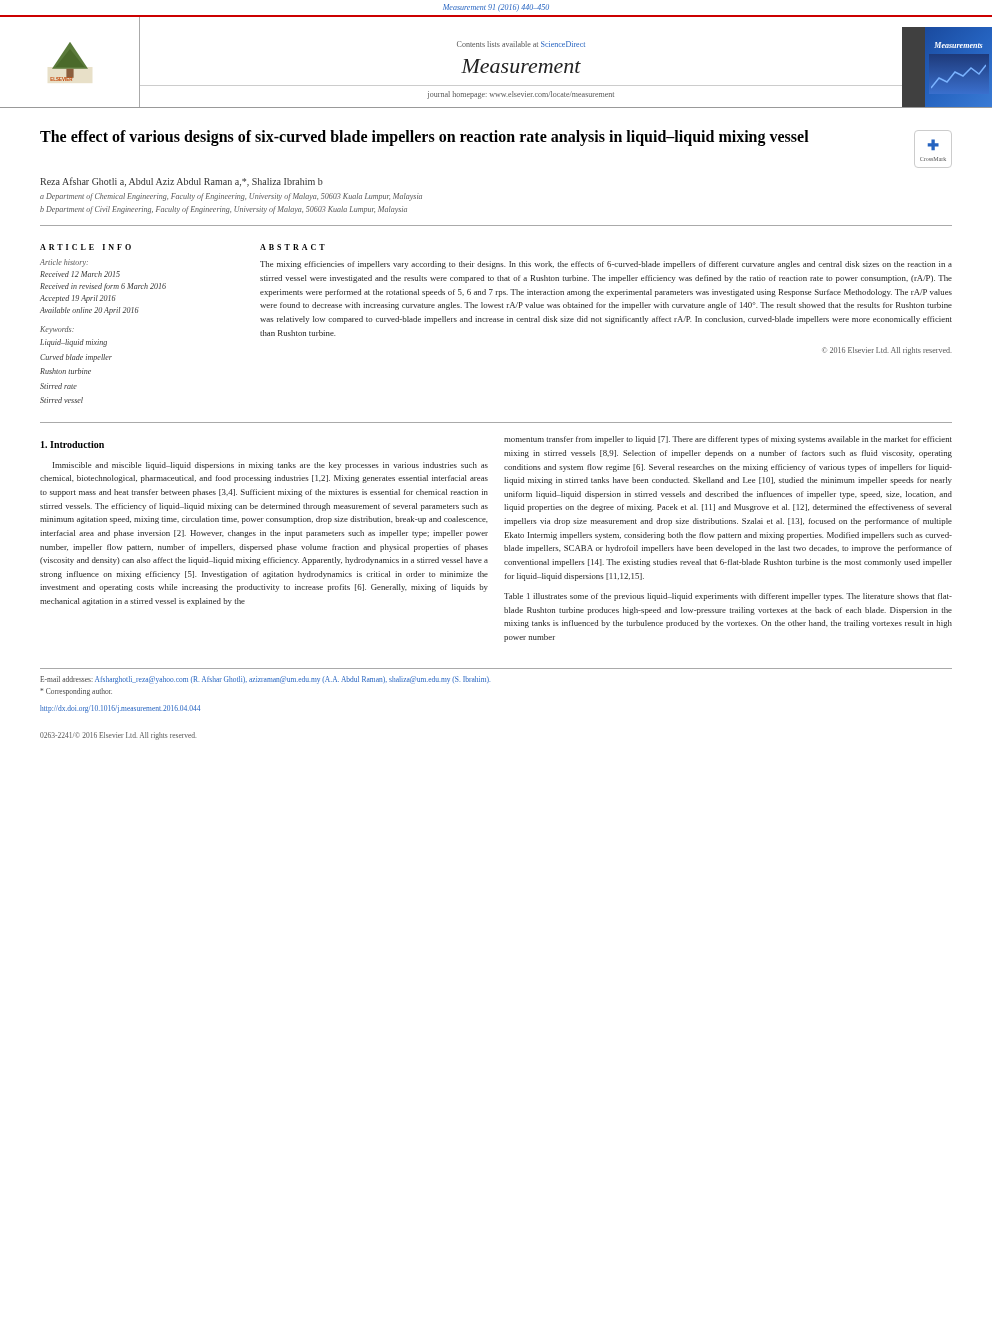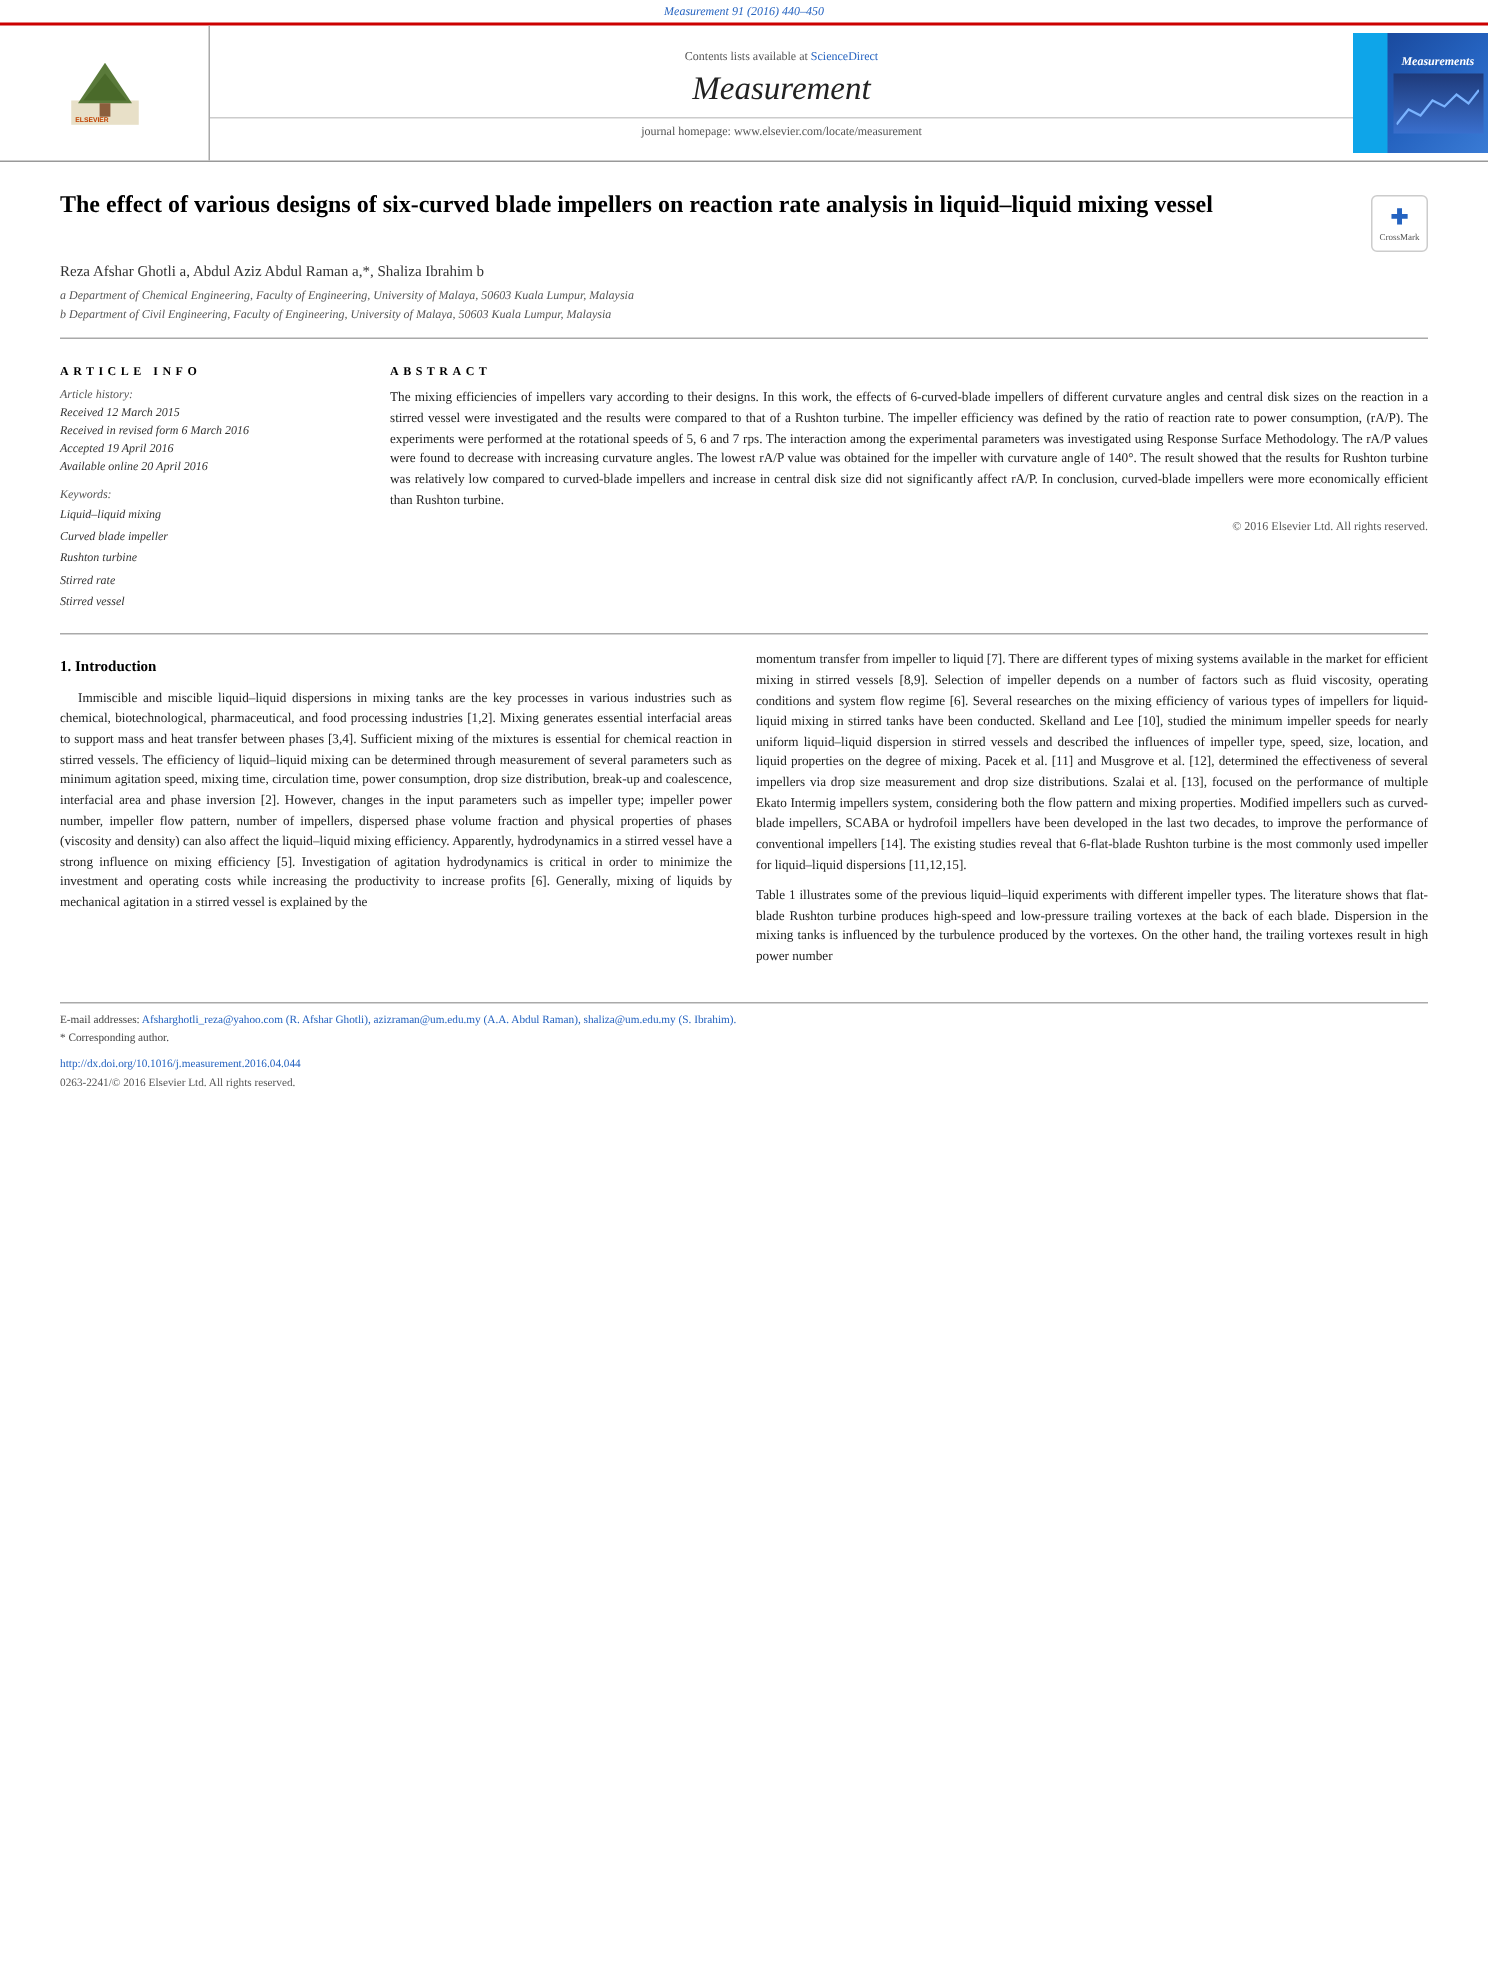--- a/index.html
+++ b/index.html
@@ -13,21 +13,21 @@
     }
     .page {
       width: 992px;
       min-height: 1323px;
       background: #fff;
       padding: 0;
       position: relative;
     }
     .journal-header-inner {
       display: flex;
-      align-items: center;
+      align-items: flex-end;
       border-top: 2px solid #c00;
       border-bottom: 1px solid #999;
     }
     .elsevier-logo-box {
       width: 140px;
       min-height: 90px;
       border-right: 1px solid #aaa;
       display: flex;
       flex-direction: column;
       align-items: center;
@@ -64,21 +64,21 @@
     .journal-homepage {
       font-size: 8px;
       color: #555;
       border-top: 1px solid #ccc;
       padding-top: 4px;
       width: 100%;
       text-align: center;
     }
     .journal-thumb {
       width: 90px;
-      background: #0ea5e9;
+      background: #404040;
       display: flex;
       align-items: center;
       justify-content: center;
       padding-left: 23px;
     }
     .thumb-inner {
       width: 80px;
       height: 80px;
       background: linear-gradient(135deg, #1a4a9e 0%, #2563c0 50%, #3a7bd5 100%);
       display: flex;
@@ -248,21 +248,21 @@
       margin-bottom: 3px;
     }
     .footer-links {
       margin-top: 8px;
       font-size: 7.5px;
       color: #2563c0;
     }
     .footer-copyright {
       font-size: 7.5px;
       color: #555;
-      margin-top: 4px;
+      margin-top: 18px;
     }
     a { color: #2563c0; text-decoration: none; }
   </style>
 </head>
 <body>
 
 <div class="page">
 
   <div class="top-citation">
     <span>Measurement 91 (2016) 440–450</span>

